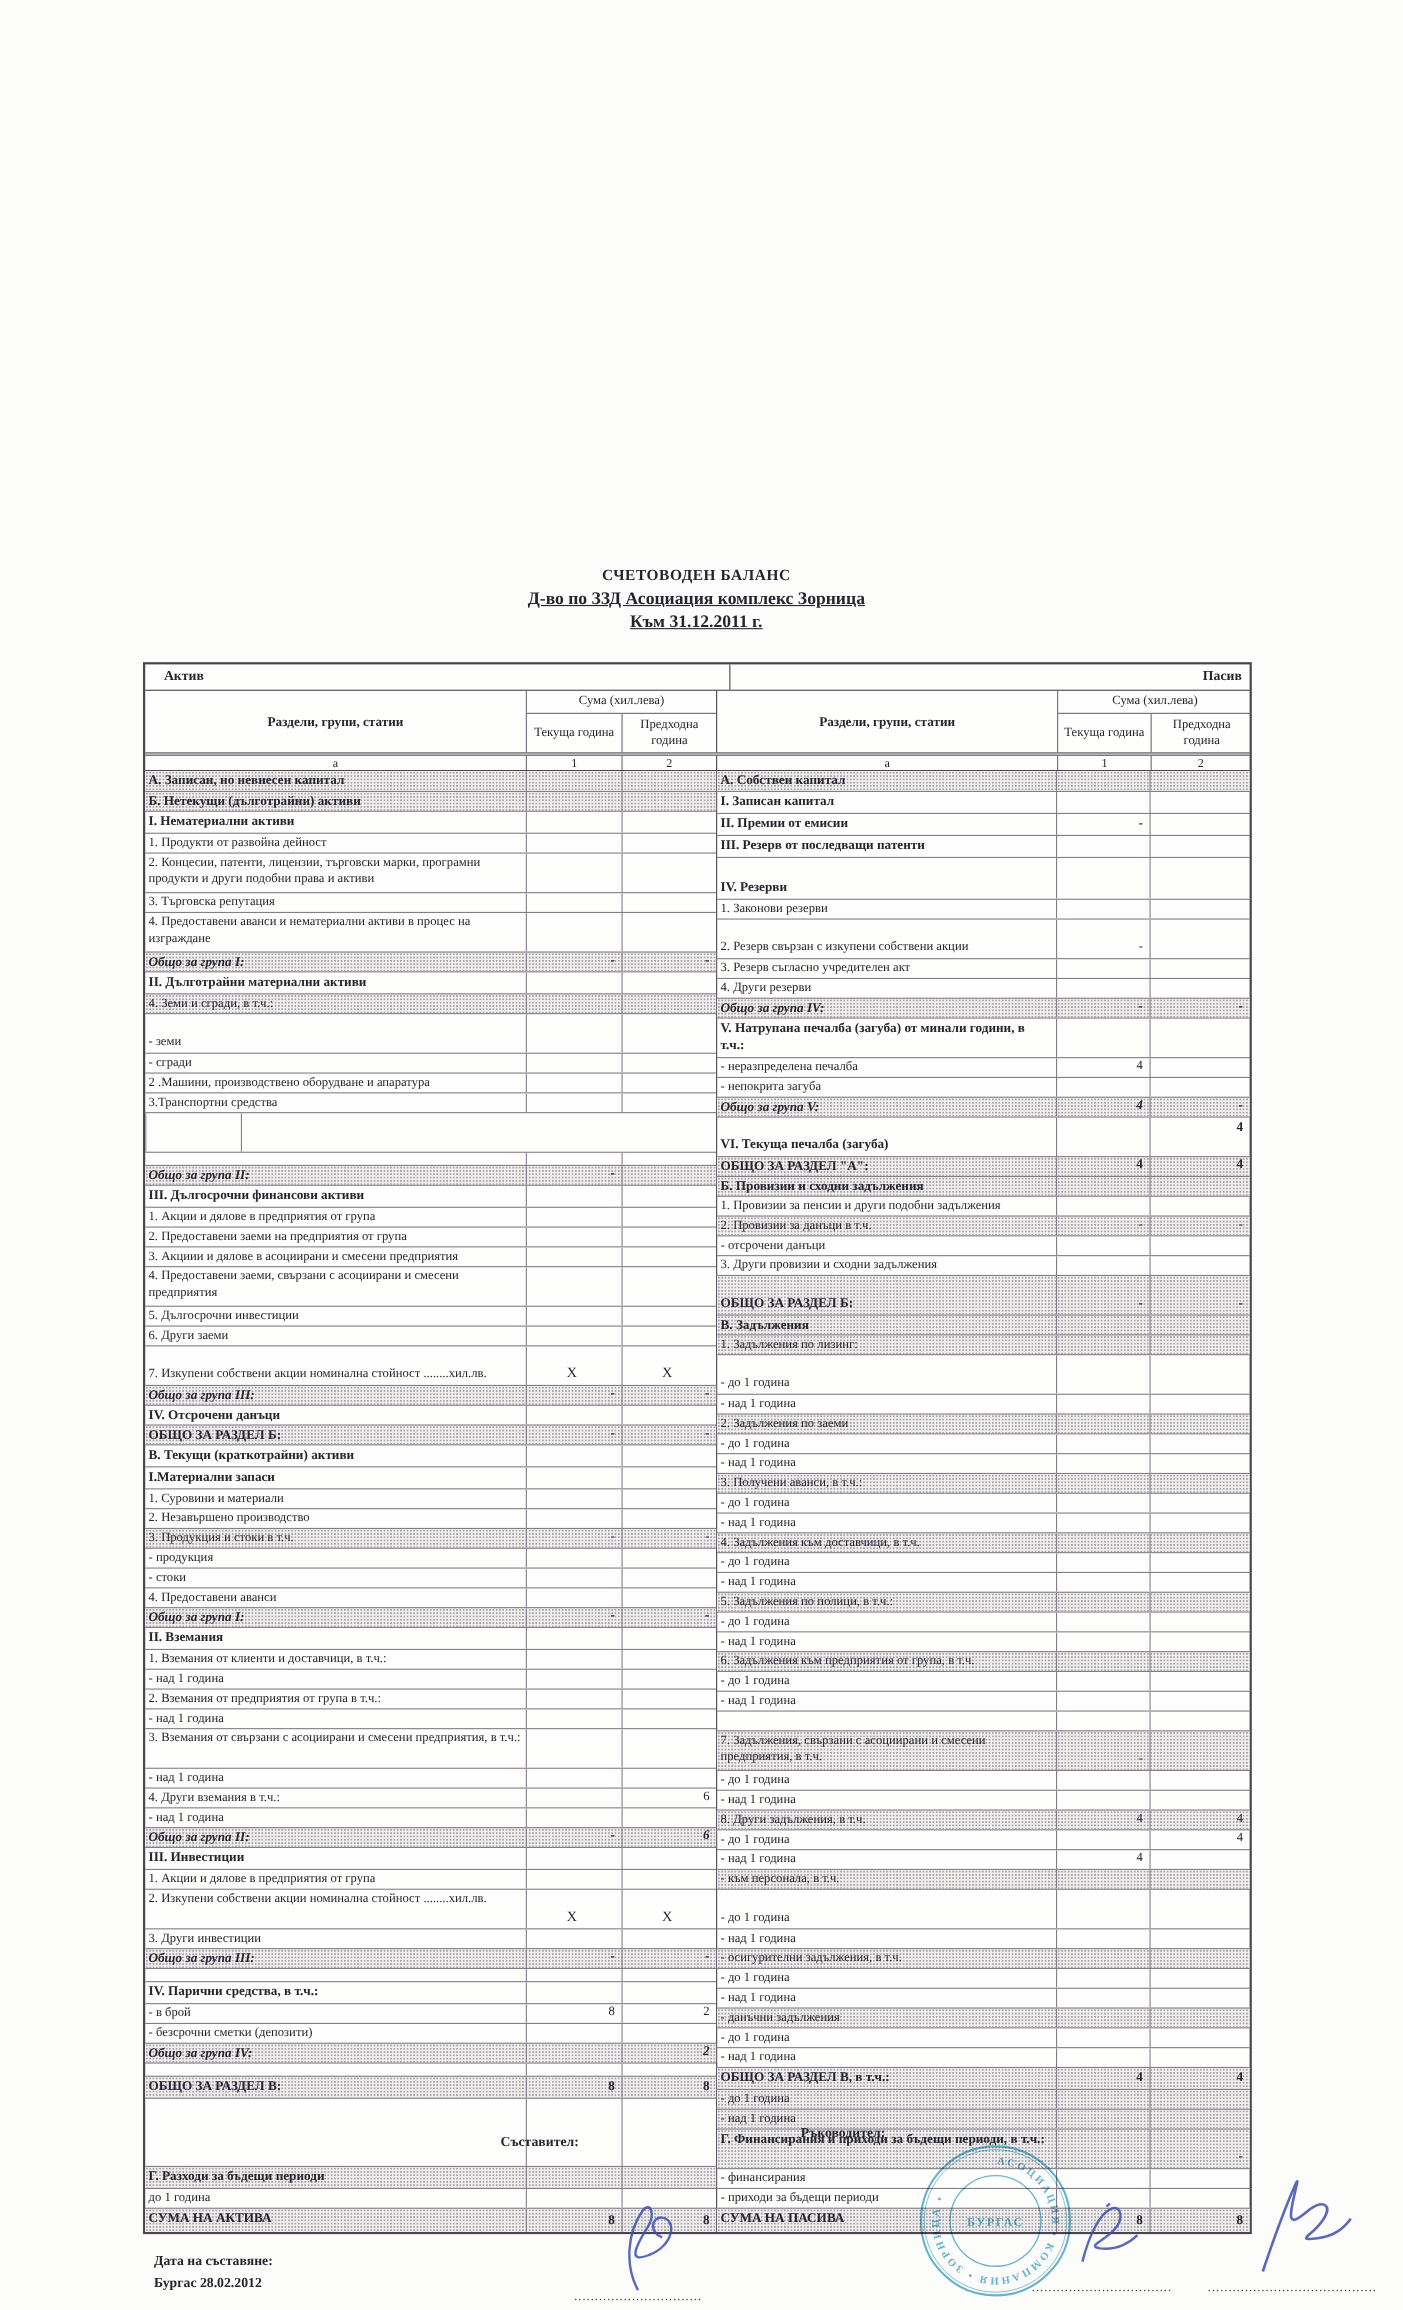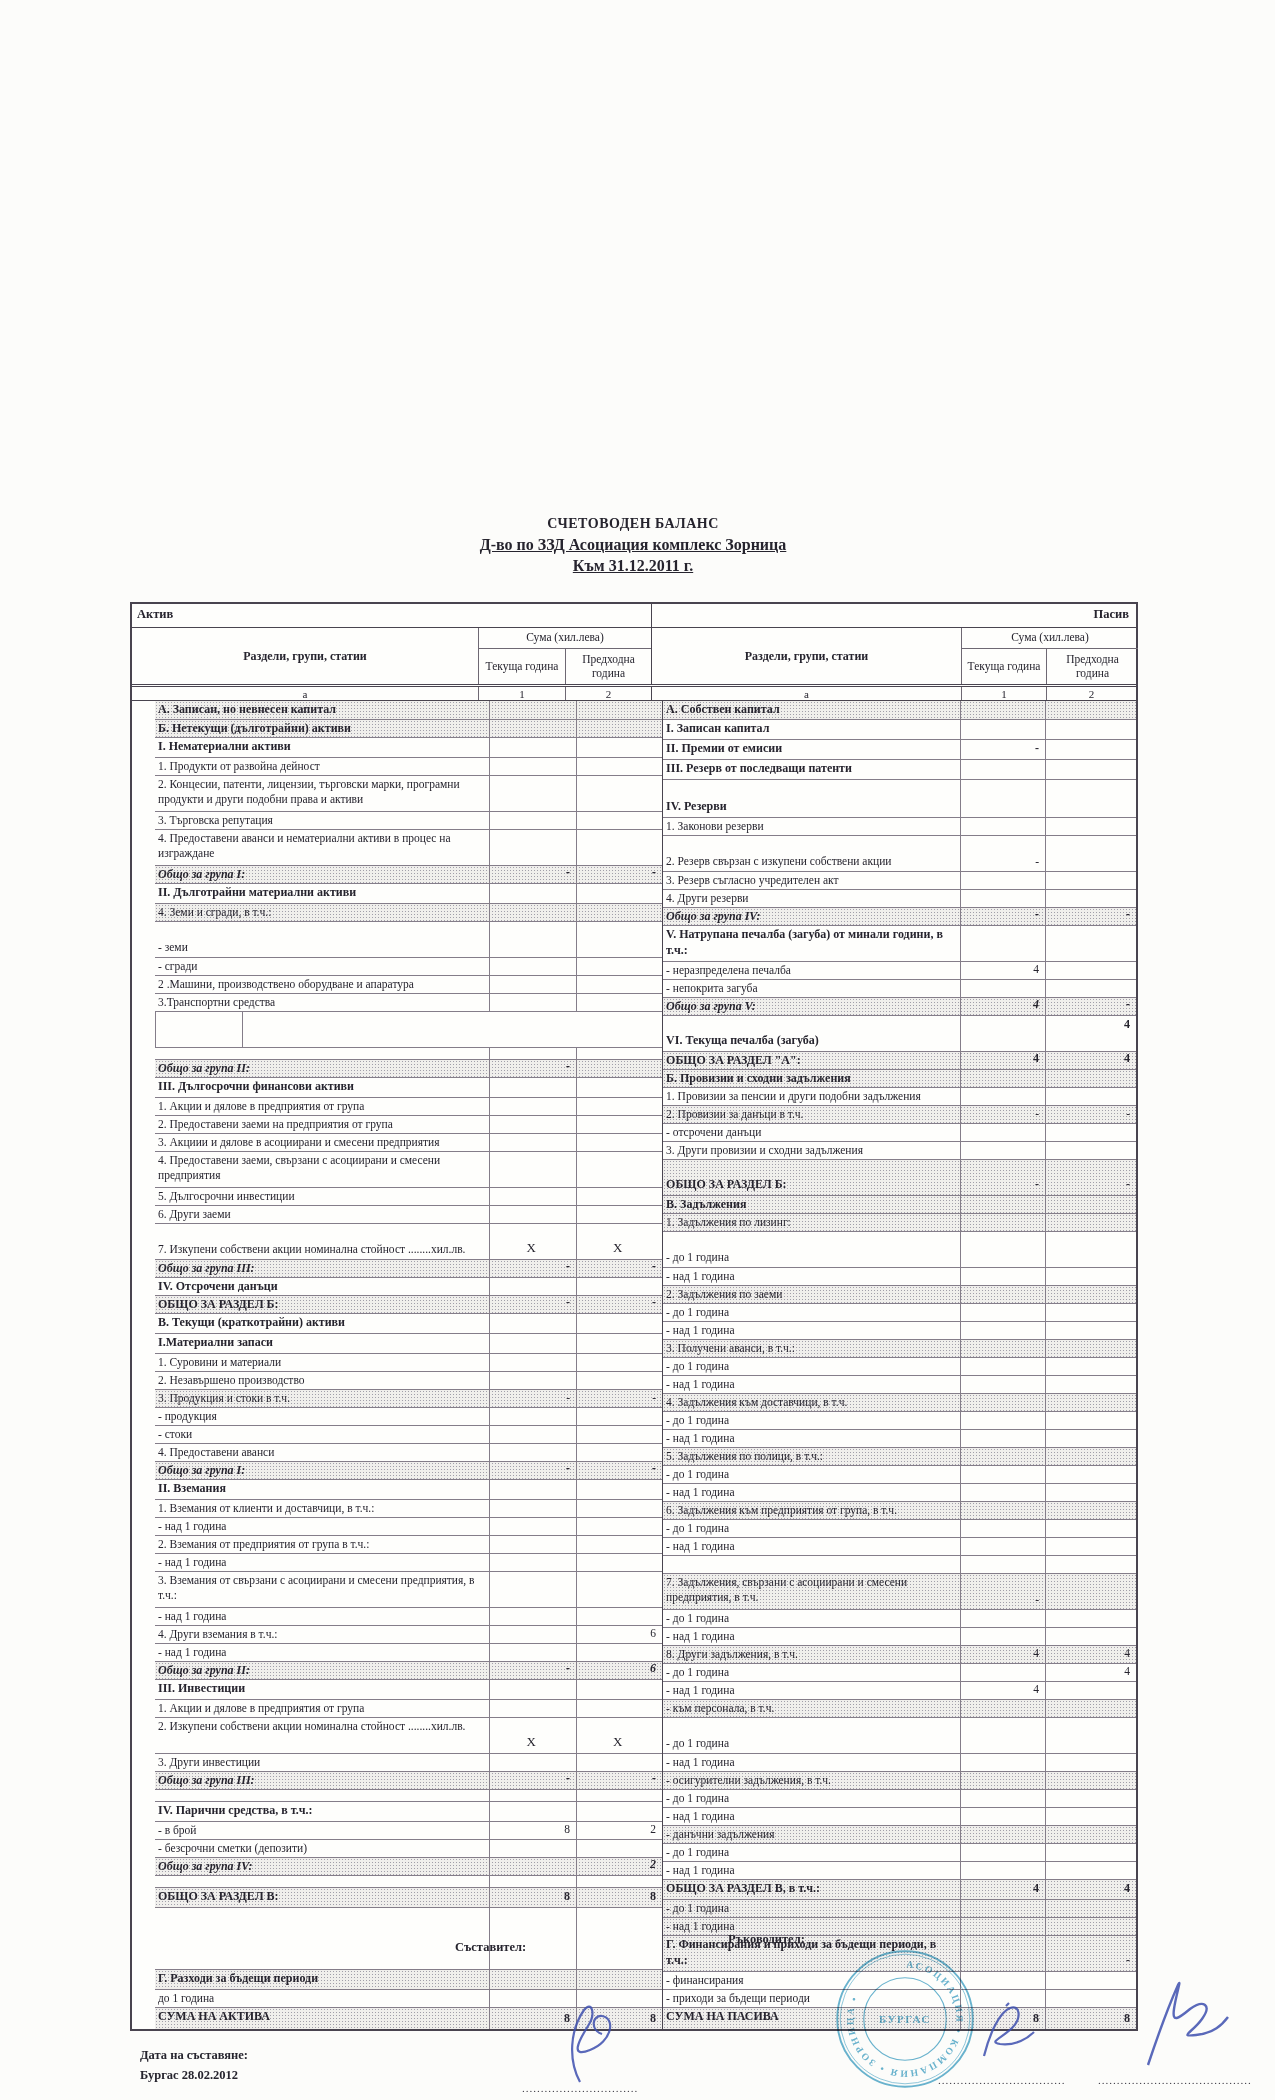--- a/index.html
+++ b/index.html
@@ -9,21 +9,21 @@
 
   
   .titleblock{position:absolute;left:283px;top:516px;width:700px;text-align:center;}
   .t1{font-size:14px;font-weight:bold;letter-spacing:.5px;}
   .t2{font-size:16px;font-weight:bold;text-decoration:underline;margin-top:4px;}
   .t3{font-size:16px;font-weight:bold;text-decoration:underline;margin-top:3px;}
 
   
   .btable{position:absolute;left:130px;top:602px;width:1008px;border:2px solid #49444f;background:#fefefc;}
   .r1{display:flex;height:24px;border-bottom:1px solid #49444f;font-weight:bold;font-size:12.5px;}
-  .r1 .ha{flex:0 0 520px;padding:3px 5px;border-right:1.5px solid #49444f;}
+  .r1 .ha{flex:0 0 520px;padding:3px 5px;border-right:1.5px solid #49444f;margin-left:12px;}
   .r1 .hp{flex:1;text-align:right;padding:3px 7px;}
   .r2{display:flex;height:56px;font-size:11.5px;}
   .r2 .raz{display:flex;align-items:center;justify-content:center;font-weight:bold;font-size:12px;border-right:1px solid #6e6873;}
   .r2 .raz.w-l{flex:0 0 347px;}
   .r2 .raz.w-r{flex:0 0 310px;}
   .sumblk{display:flex;flex-direction:column;}
   .sumblk.w-l{flex:0 0 173px;border-right:1.5px solid #49444f;}
   .sumblk.w-r{flex:0 0 176px;}
   .sumblk .sum{height:21px;text-align:center;border-bottom:1px solid #6e6873;padding-top:3px;}
   .sumblk .yrs{flex:1;display:flex;}
@@ -35,21 +35,21 @@
   .r3{display:flex;height:17px;border-top:3px double #49444f;border-bottom:1px solid #49444f;font-size:11px;}
   .r3 div{display:flex;align-items:center;justify-content:center;}
   .r3 .c-a-l{flex:0 0 347px;border-right:1px solid #6e6873;}
   .r3 .c-1-l{flex:0 0 87px;border-right:1px solid #6e6873;}
   .r3 .c-2-l{flex:0 0 86px;border-right:1.5px solid #49444f;}
   .r3 .c-a-r{flex:0 0 310px;border-right:1px solid #6e6873;}
   .r3 .c-1-r{flex:0 0 85px;border-right:1px solid #6e6873;}
   .r3 .c-2-r{flex:1;}
 
   
-  .tbody{display:flex;align-items:flex-start;margin-left:23px;}
+  .tbody{display:flex;align-items:flex-start;}
   .half{display:block;}
   .half-l{width:520px;border-right:1.5px solid #49444f;}
   .half-r{width:484px;}
   .trow{display:flex;border-top:1px solid #847d89;height:18px;font-size:11.5px;overflow:hidden;line-height:1.3;}
   .half .trow:first-child{border-top:none;}
   .lbl{flex:1;padding:1px 4px 0 3px;}
   .lbl.vbot{display:flex;align-items:flex-end;padding-bottom:2px;}
   .val{display:flex;justify-content:flex-end;align-items:flex-end;padding:1px 6px 2px 2px;border-left:1px solid #847d89;}
   .half-l .v1{flex:0 0 87px;}
   .half-l .v2{flex:0 0 86px;}

